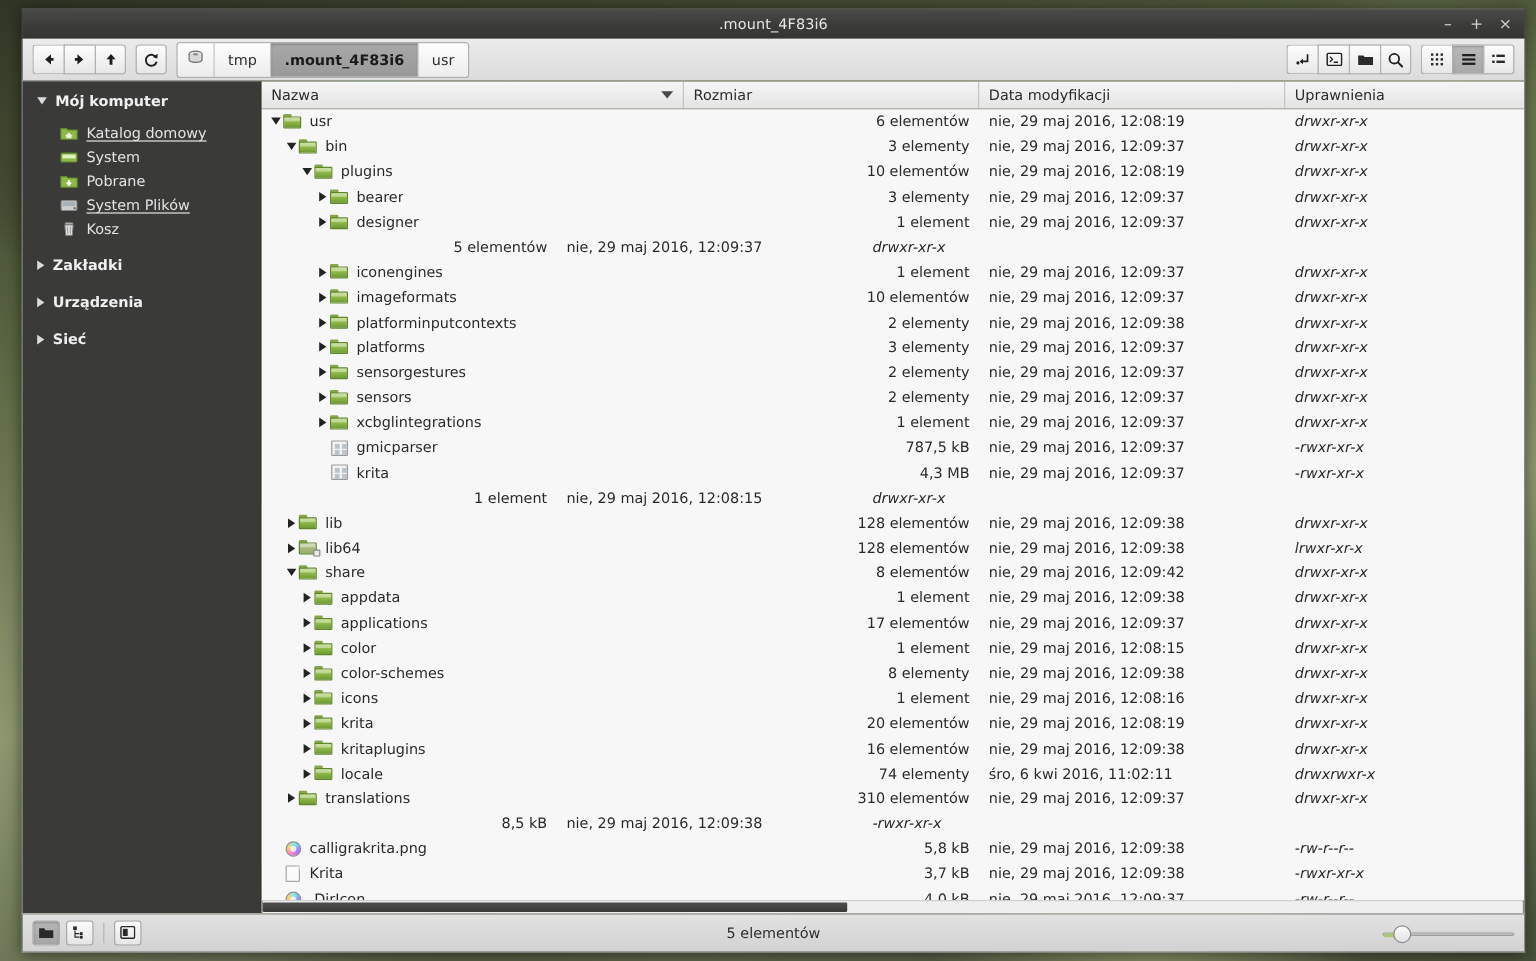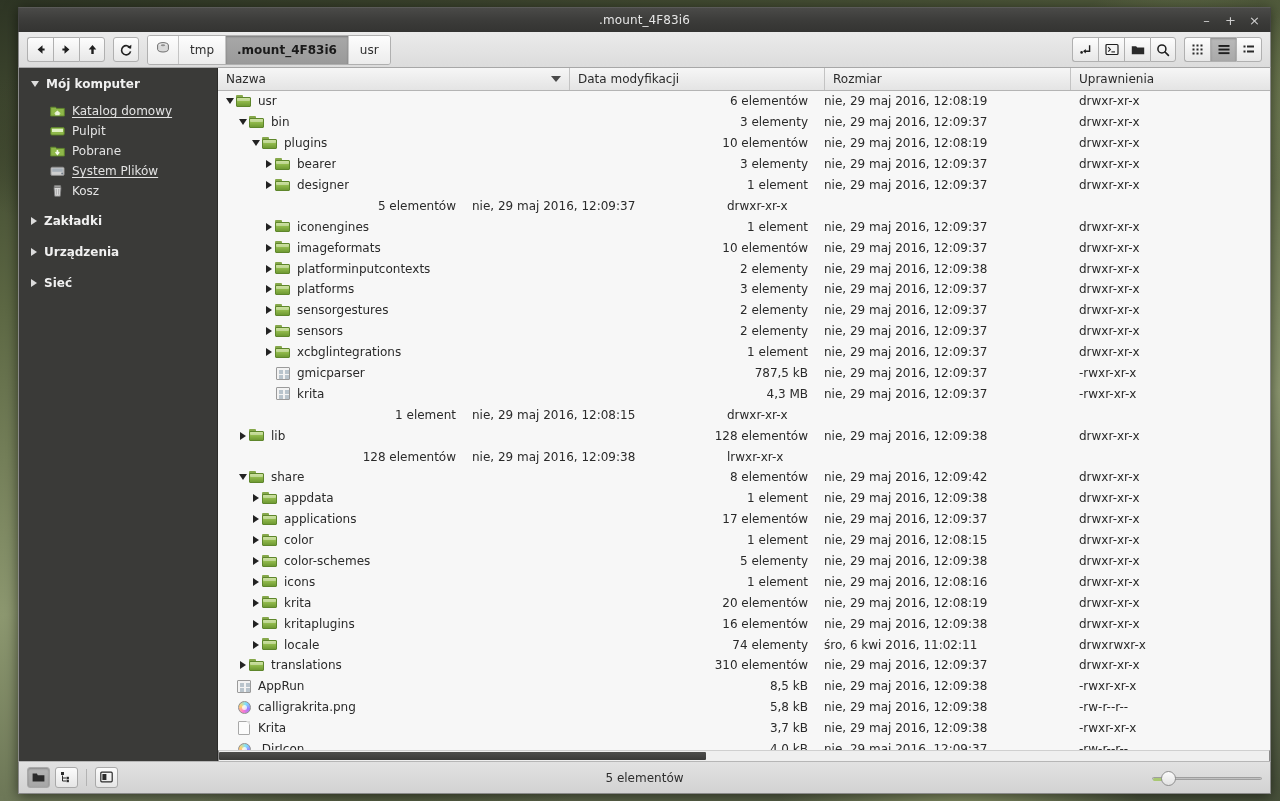--- a/index.html
+++ b/index.html
@@ -163,21 +163,21 @@
   .c-perm { flex: 1; }
 
   .rows { flex: 1; overflow: hidden; position: relative; background: #f7f7f7; }
   .row {
     display: flex; height: 20.9px; align-items: center;
     font-size: 12px; color: #2a2a2a;
   }
   .r-name { width: 352px; flex: none; display: flex; align-items: center; overflow: hidden; white-space: nowrap; }
   .r-size { width: 246px; flex: none; text-align: right; padding-right: 8px; white-space: nowrap; }
   .r-date { width: 255px; flex: none; padding-left: 8px; white-space: nowrap; }
-  .r-perm { flex: 1; padding-left: 8px; white-space: nowrap; }
+  .r-perm { flex: 1; padding-left: 8px; white-space: nowrap; font-style: italic; }
 
   .exp {
     width: 13px; flex: none; display: flex; align-items: center; justify-content: center;
     cursor: default;
   }
   .exp .t-r { width: 0; height: 0; border-top: 4px solid transparent; border-bottom: 4px solid transparent; border-left: 6px solid #222; }
   .exp .t-d { width: 0; height: 0; border-left: 4px solid transparent; border-right: 4px solid transparent; border-top: 6px solid #222; }
 
   .ficon { width: 17px; height: 15px; flex: none; margin-right: 5px; position: relative; }
   .fname { overflow: hidden; text-overflow: ellipsis; }
@@ -448,21 +448,21 @@
         <span class="lbl underline">Katalog domowy</span>
       </div>
 
       <div class="side-item">
         <span class="sic">
           <svg width="15" height="14" viewBox="0 0 15 14">
             <rect x="0.8" y="3.6" width="13.4" height="7.4" rx="1" fill="#8fb84a" stroke="#5e862b" stroke-width=".9"></rect>
             <rect x="2" y="4.8" width="11" height="3.2" fill="#dff0c2"></rect>
           </svg>
         </span>
-        <span class="lbl">Pulpit</span>
+        <span class="lbl">System</span>
       </div>
 
       <div class="side-item">
         <span class="sic">
           <svg width="15" height="14" viewBox="0 0 15 14">
             <path d="M0.7 3.2 L0.7 12 L14.3 12 L14.3 4.4 L6.6 4.4 L5.6 3.2 Z" fill="#8fb84a" stroke="#5e862b" stroke-width=".9"></path>
             <path d="M7.4 6 L7.4 9 M5.6 8 L7.4 10.2 L9.2 8" fill="none" stroke="#f4fae9" stroke-width="1.5"></path>
           </svg>
         </span>
         <span class="lbl">Pobrane</span>
@@ -508,26 +508,26 @@
         <span>Sieć</span>
       </div>
     </div>
 
     <div class="pane">
       <div class="hdr">
         <div class="hdr-cell c-name">
           <span>Nazwa</span>
           <span class="sort-arrow"></span>
         </div>
+        <div class="hdr-cell c-size">
+          <span>Rozmiar</span>
+        </div>
         <div class="hdr-cell c-date">
           <span>Data modyfikacji</span>
         </div>
-        <div class="hdr-cell c-size">
-          <span>Rozmiar</span>
-        </div>
         <div class="hdr-cell c-perm">
           <span>Uprawnienia</span>
         </div>
       </div>
 
       <div class="rows" id="rows">
           <div class="row">
             <div class="r-name" style="padding-left:5px">
               <span class="exp">
                 <span class="t-d"></span>
@@ -789,20 +789,34 @@
                   <span class="shine"></span>
                 </span>
               </span>
               <span class="fname">lib</span>
             </div>
             <div class="r-size">128 elementów</div>
             <div class="r-date">nie, 29 maj 2016, 12:09:38</div>
             <div class="r-perm">drwxr-xr-x</div>
           </div>
           <div class="row">
+            <div class="r-name" style="padding-left:18px">
+              <span class="exp">
+                <span class="t-r"></span>
+              </span>
+              <span class="ficon">
+                <span class="folder link">
+                  <span class="tab"></span>
+                  <span class="bod"></span>
+                  <span class="shine"></span>
+                  <span class="lnk"></span>
+                </span>
+              </span>
+              <span class="fname">lib64</span>
+            </div>
             <div class="r-size">128 elementów</div>
             <div class="r-date">nie, 29 maj 2016, 12:09:38</div>
             <div class="r-perm">lrwxr-xr-x</div>
           </div>
           <div class="row">
             <div class="r-name" style="padding-left:18px">
               <span class="exp">
                 <span class="t-d"></span>
               </span>
               <span class="ficon">
@@ -879,21 +893,21 @@
               </span>
               <span class="ficon">
                 <span class="folder">
                   <span class="tab"></span>
                   <span class="bod"></span>
                   <span class="shine"></span>
                 </span>
               </span>
               <span class="fname">color-schemes</span>
             </div>
-            <div class="r-size">5 elementy</div>
+            <div class="r-size">8 elementy</div>
             <div class="r-date">nie, 29 maj 2016, 12:09:38</div>
             <div class="r-perm">drwxr-xr-x</div>
           </div>
           <div class="row">
             <div class="r-name" style="padding-left:31px">
               <span class="exp">
                 <span class="t-r"></span>
               </span>
               <span class="ficon">
                 <span class="folder">
@@ -974,27 +988,20 @@
                   <span class="shine"></span>
                 </span>
               </span>
               <span class="fname">translations</span>
             </div>
             <div class="r-size">310 elementów</div>
             <div class="r-date">nie, 29 maj 2016, 12:09:37</div>
             <div class="r-perm">drwxr-xr-x</div>
           </div>
           <div class="row">
-            <div class="r-name" style="padding-left:5px">
-              <span class="exp"></span>
-              <span class="ficon">
-                <span class="binic"></span>
-              </span>
-              <span class="fname">AppRun</span>
-            </div>
             <div class="r-size">8,5 kB</div>
             <div class="r-date">nie, 29 maj 2016, 12:09:38</div>
             <div class="r-perm">-rwxr-xr-x</div>
           </div>
           <div class="row">
             <div class="r-name" style="padding-left:5px">
               <span class="exp"></span>
               <span class="ficon">
                 <span class="pngic"></span>
               </span>

